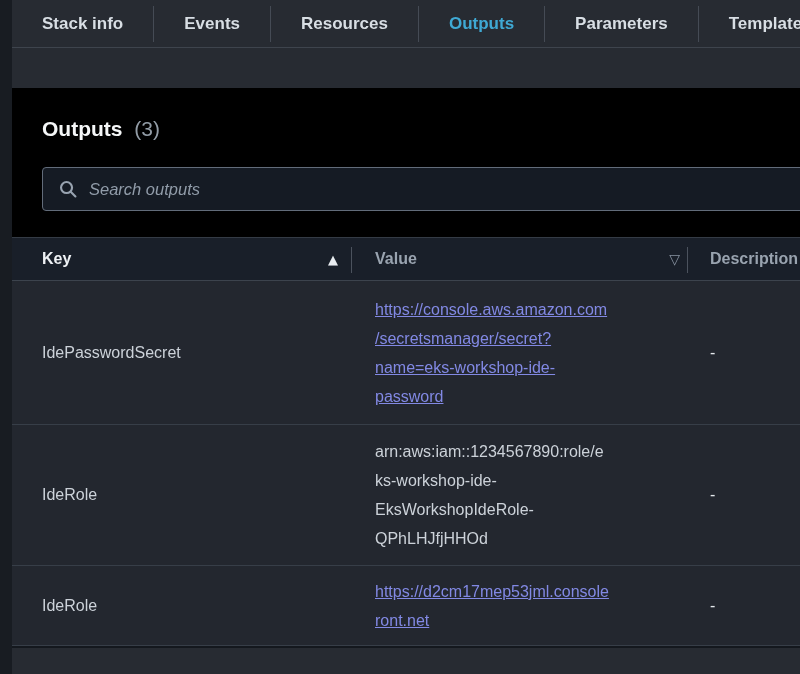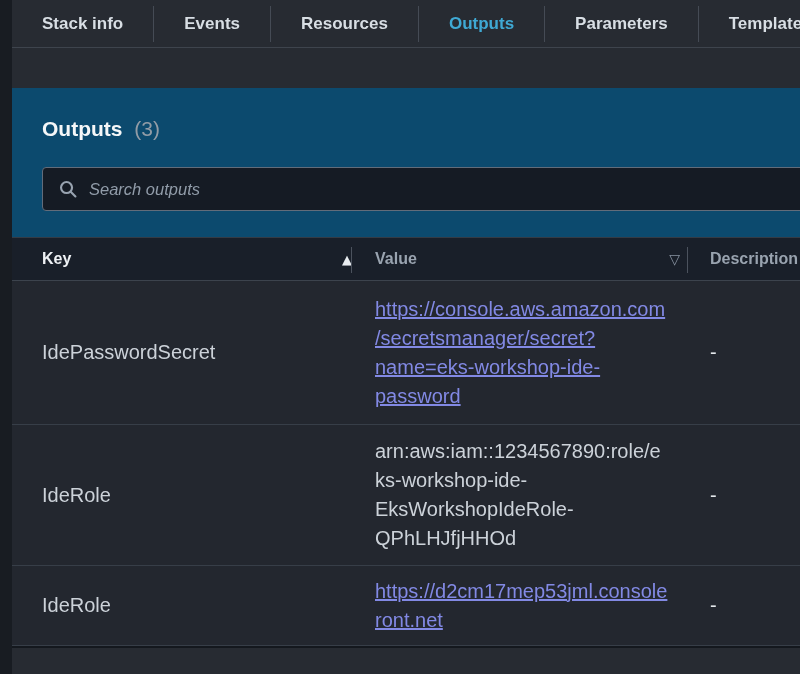--- a/index.html
+++ b/index.html
@@ -26,21 +26,21 @@
     font-size:17px; font-weight:bold; color:#d8dee4;
     cursor:pointer;
   }
   .tab.active { color:#3fa9d4; }
   .tab-underline { position:absolute; left:0; right:0; bottom:0; height:4px; background:#d9dde2; }
   .tab-sep { width:1px; height:36px; background:#454b55; flex:none; }
 
   
   .panel {
     position:absolute; left:12px; top:88px; width:788px;
-    background:#0c4a6e;
+    background:#000000;
     border-bottom:2px solid #14181e;
     overflow:hidden;
   }
   .panel-head { padding:26px 0 0 30px; height:56px; font-size:21px; line-height:30px; }
   .panel-title { color:#f5f7f8; font-weight:bold; }
   .panel-count { color:#929ca6; font-weight:normal; margin-left:6px; }
 
   .search-wrap {
     margin:23px 0 0 30px; width:820px; height:44px;
     background:#151b24;
@@ -57,33 +57,33 @@
   .search-input::placeholder { color:#919ca9; font-style:italic; opacity:1; }
 
   
   .table-header {
     margin-top:26px; height:44px; display:flex;
     background:#191f29;
     border-top:1px solid #343b45;
     border-bottom:1px solid #3c434d;
   }
   .th { position:relative; display:flex; align-items:center; font-size:16px; font-weight:bold; }
-  .th-key   { width:340px; padding-left:30px; color:#eef1f4; justify-content:space-between;gap:14px; }
+  .th-key   { width:340px; padding-left:30px; padding-right:14px; color:#eef1f4; justify-content:space-between;gap:14px; }
   .th-value { width:336px; padding-left:23px; padding-right:8px; color:#99a3af; justify-content:space-between; }
   .th-desc  { flex:1; padding-left:22px; color:#99a3af; overflow:hidden; }
   .col-divider { position:absolute; right:0; top:9px; width:1px; height:26px; background:#4b525d; }
   .sort-icon { font-family:"DejaVu Sans", sans-serif; font-weight:normal; }
   .sort-asc  { color:#e8ecf0; font-size:13px; }
   .sort-desc { color:#8893a1; font-size:14px; }
 
   .row { display:flex; background:#23272f; border-bottom:1px solid #373e48; }
   .row-1 { min-height:144px; }
   .row-2 { min-height:141px; }
   .row-3 { min-height:80px; border-bottom:1px solid #373e48; }
-  .cell { display:flex; align-items:center; font-size:20px; }
+  .cell { display:flex; align-items:center; font-size:16px; }
   .cell-key   { width:340px; padding-left:30px; color:#ccd2d9; }
   .cell-value { width:336px; padding-left:23px; line-height:29px; }
   .cell-desc  { flex:1; padding-left:22px; color:#e4e8ec; }
   .value-text { white-space:pre-line; color:#ccd2d9; }
   .value-link { white-space:pre-line; color:#8289e4; text-decoration:underline; cursor:pointer; }
 </style>
 </head>
 <body>
 
 <div class="left-strip"></div>

